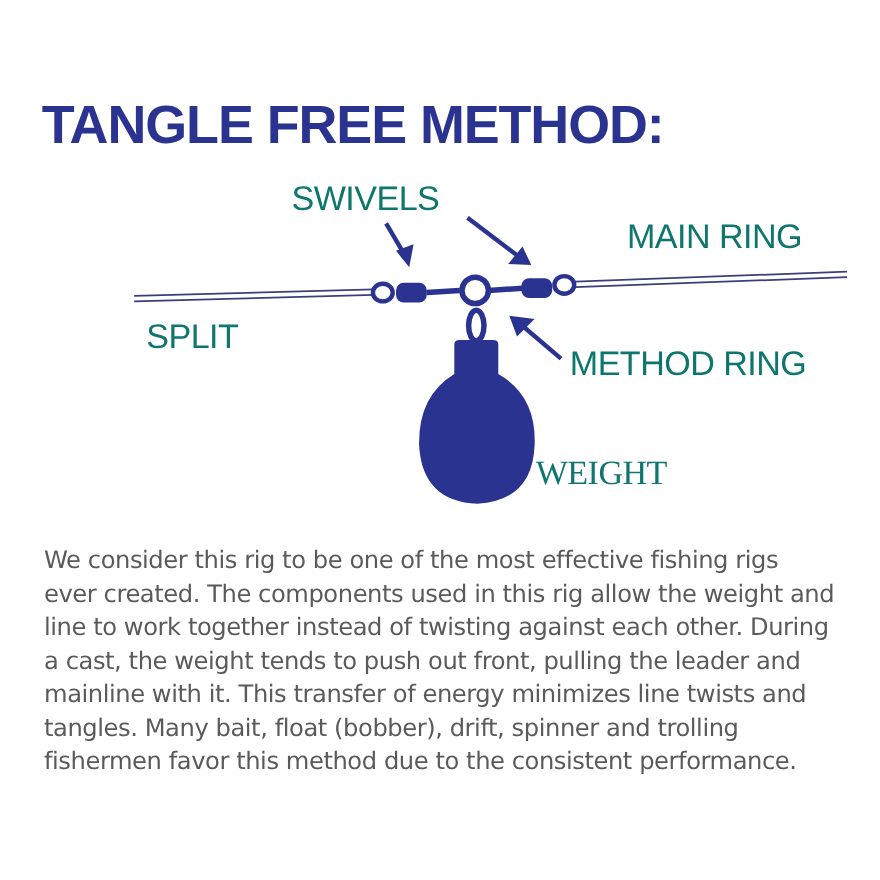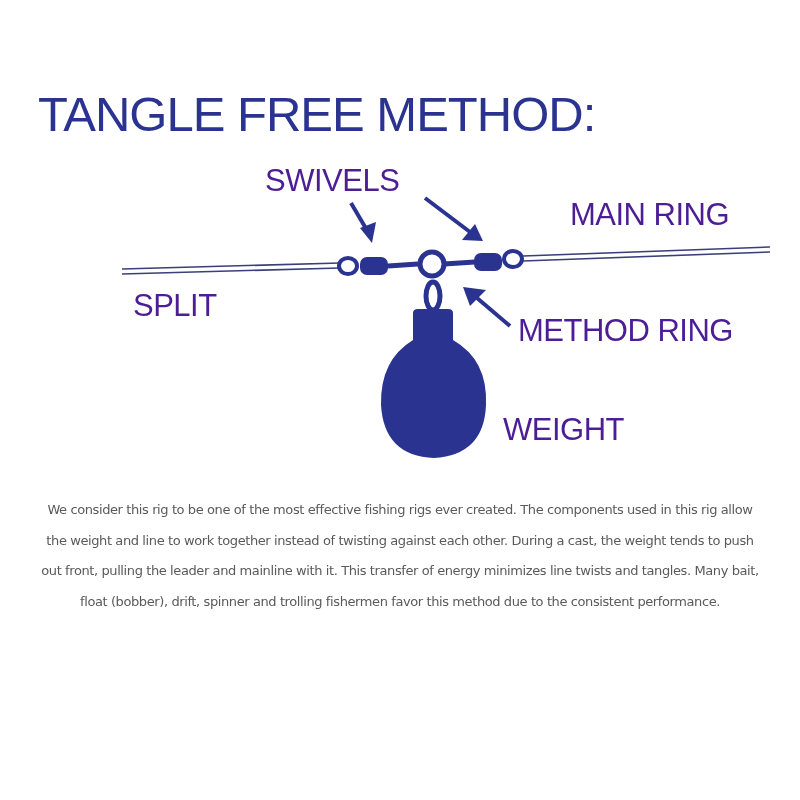--- a/index.html
+++ b/index.html
@@ -1,20 +1,20 @@
 <!DOCTYPE html>
 <html><head>
 <meta charset="utf-8">
 <style>
   html, body { margin:0; padding:0; background:#ffffff; }
   body { width:800px; height:800px; position:relative; overflow:hidden; font-family:"Liberation Sans", sans-serif; }
-  .title { position:absolute; left:38px; top:86px; font-family:"Liberation Sans", sans-serif; font-weight:normal; font-size:49px; letter-spacing:-1px; color:#2b3390; white-space:nowrap; }
-  .lbl { position:absolute; font-family:"Liberation Sans", sans-serif; font-size:31px; color:#4c1d95; white-space:nowrap; letter-spacing:-0.5px; }
+  .title { position:absolute; left:38px; top:86px; font-family:"Liberation Sans", sans-serif; font-weight:bold; font-size:49px; letter-spacing:-1px; color:#2b3390; white-space:nowrap; }
+  .lbl { position:absolute; font-family:"Liberation Sans", sans-serif; font-size:31px; color:#0f766e; white-space:nowrap; letter-spacing:-0.5px; }
   .diagram { position:absolute; left:0; top:0; width:800px; height:480px; }
-  .para { position:absolute; left:40px; top:495px; width:720px; text-align:center; font-family:"DejaVu Sans", sans-serif; font-size:13px; line-height:30.5px; color:#5a5a5a; letter-spacing:-0.4px; }
+  .para { position:absolute; left:40px; top:495px; width:720px; font-family:"DejaVu Sans", sans-serif; font-size:22px; line-height:30.5px; color:#5a5a5a; letter-spacing:-0.4px; }
 </style>
 </head>
 <body>
 
 <div class="title">TANGLE FREE METHOD:</div>
 
 <svg class="diagram" viewBox="0 0 800 480" xmlns="http://www.w3.org/2000/svg">
 
   <g stroke="#3a3f7a" stroke-width="1.6" fill="none">
     <line x1="122" y1="269" x2="340" y2="263"></line>
@@ -59,15 +59,15 @@
   <g stroke="#2b3390" stroke-width="4" fill="#2b3390">
     <line x1="510" y1="326" x2="477" y2="298"></line>
     <polygon points="463,287 486,290 470,306" stroke="none"></polygon>
   </g>
 </svg>
 
 <div class="lbl" style="left:265px; top:163px;">SWIVELS</div>
 <div class="lbl" style="left:570px; top:197px;">MAIN RING</div>
 <div class="lbl" style="left:133px; top:288px;">SPLIT</div>
 <div class="lbl" style="left:518px; top:313px;">METHOD RING</div>
-<div class="lbl" style="left:503px; top:412px;">WEIGHT</div>
+<div class="lbl" style="left:487px; top:412px;font-family:Liberation Serif, serif;">WEIGHT</div>
 
 <div class="para">We consider this rig to be one of the most effective fishing rigs ever created. The components used in this rig allow the weight and line to work together instead of twisting against each other. During a cast, the weight tends to push out front, pulling the leader and mainline with it. This transfer of energy minimizes line twists and tangles. Many bait, float (bobber), drift, spinner and trolling fishermen favor this method due to the consistent performance.</div>
 
 </body></html>

